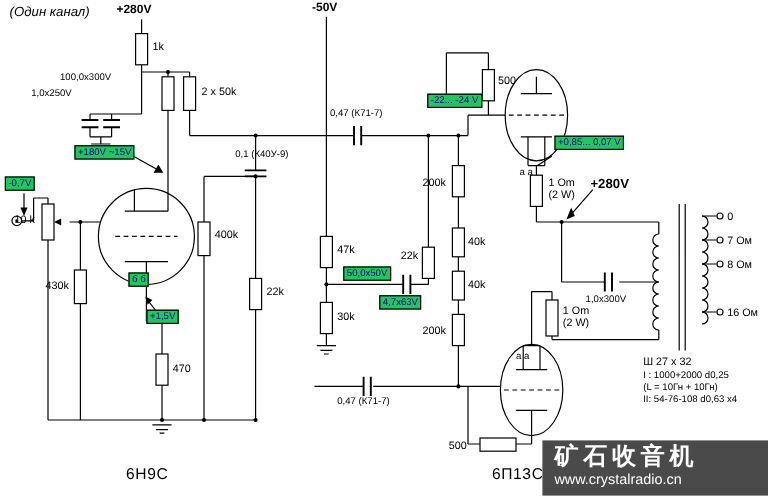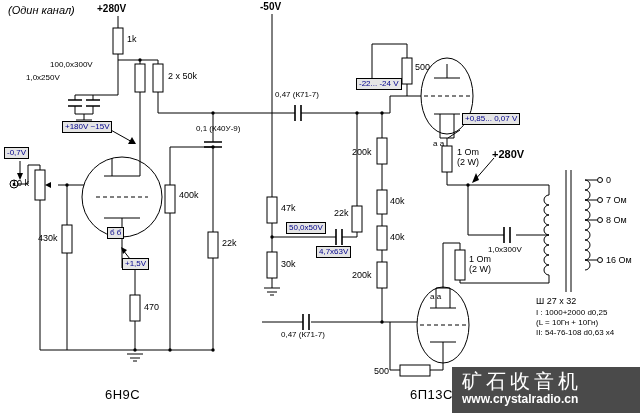--- a/index.html
+++ b/index.html
@@ -7,24 +7,24 @@
   body{position:relative;background:#fff;font-family:"Liberation Sans","DejaVu Sans",sans-serif;color:#111;overflow:hidden}
   .stage{position:absolute;inset:0}
   svg{position:absolute;left:0;top:0}
   .lbl{position:absolute;font-size:9px;line-height:1.15;white-space:pre-line;color:#000}
   .s8{font-size:8px}
   .b{font-weight:bold}
   .t10{font-size:10px}
   .t11{font-size:11px}
   .big{font-size:13px;letter-spacing:.5px}
   .italic{font-style:italic;font-size:11px}
-  .boxed{border:1px solid #000;background:#e5e5e5;color:#00008b;padding:0 2px;font-size:8px;text-align:center;line-height:1.2}
+  .boxed{border:1px solid #000;background:#22c55e;color:#00008b;padding:0 2px;font-size:8px;text-align:center;line-height:1.2}
   .wm{position:absolute;left:452px;top:367px;width:188px;height:46px;background:#4a4a4a;color:#fff;padding:2px 10px;overflow:hidden}
-  .wm .l1{font-size:20px;font-weight:normal;letter-spacing:4px;line-height:1.2}
-  .wm .l2{font-size:12px;font-weight:bold;line-height:1.1}
+  .wm .l1{font-size:20px;font-weight:bold;letter-spacing:4px;line-height:1.2}
+  .wm .l2{font-size:12px;font-weight:normal;line-height:1.1}
 </style>
 </head>
 <body>
 
 <div class="stage">
 
   <svg width="640" height="413" viewBox="0 0 640 413">
     <g stroke="#000" stroke-width="1" fill="none">
 
       <g>

